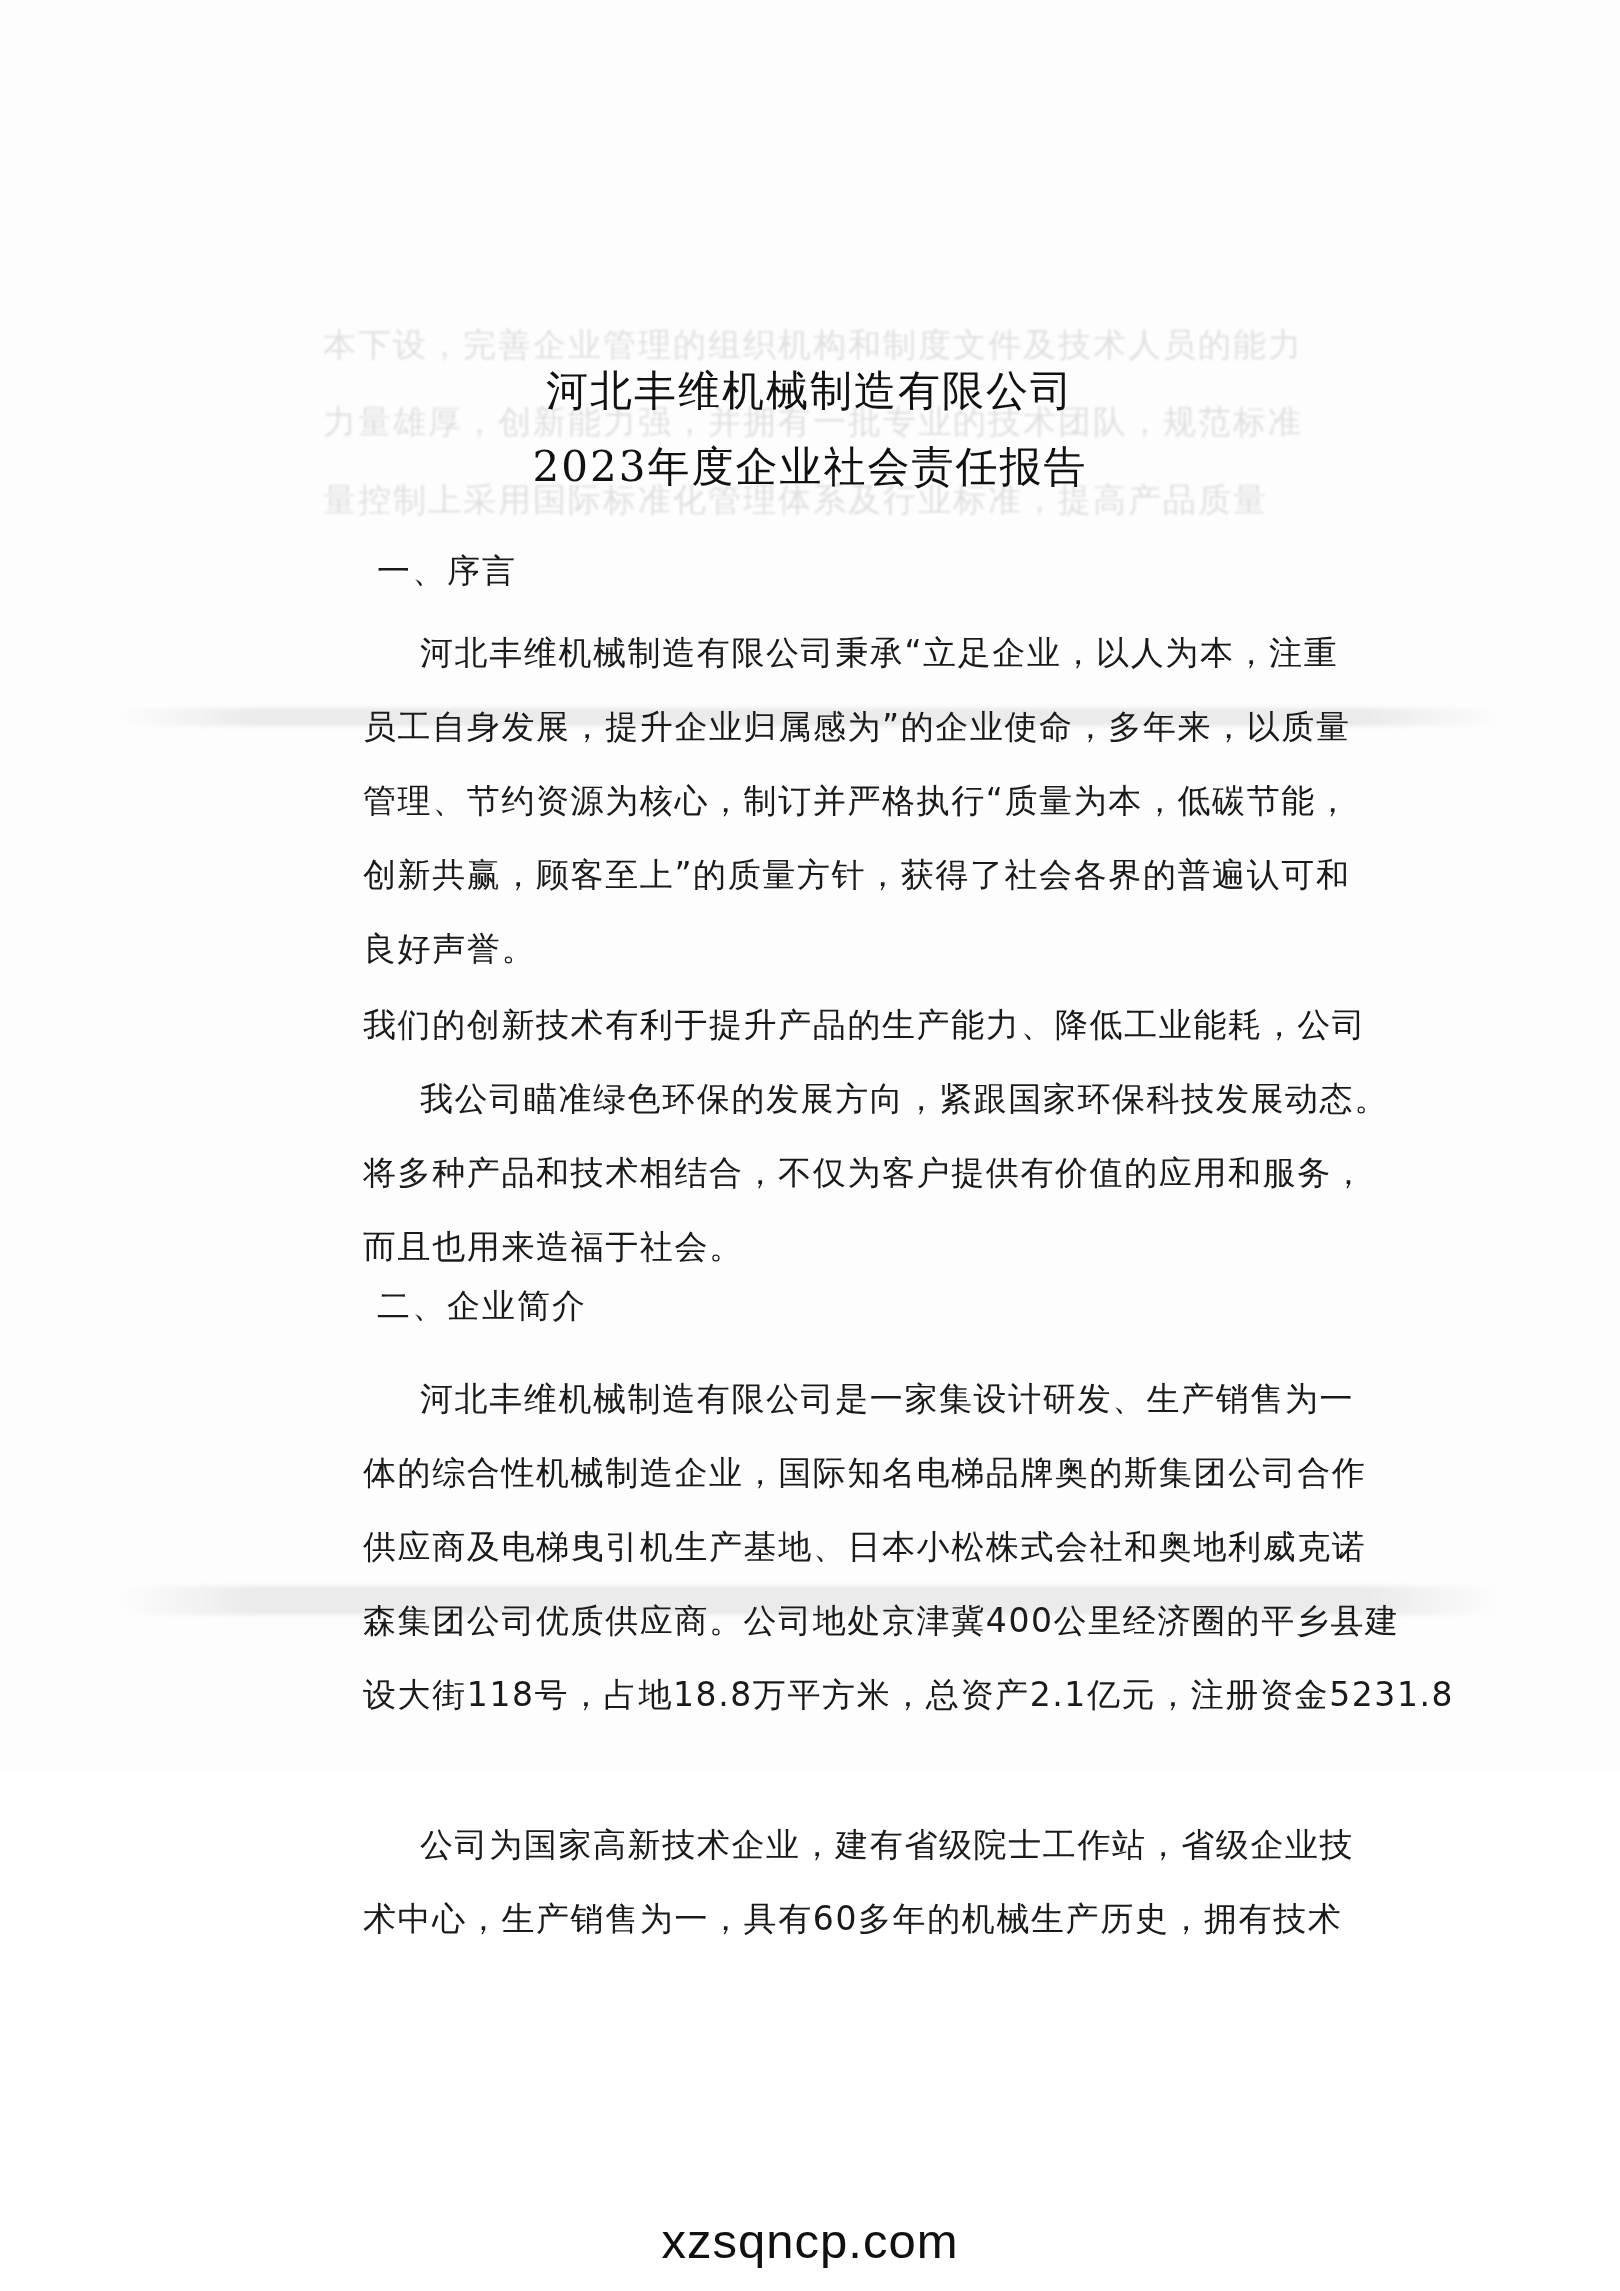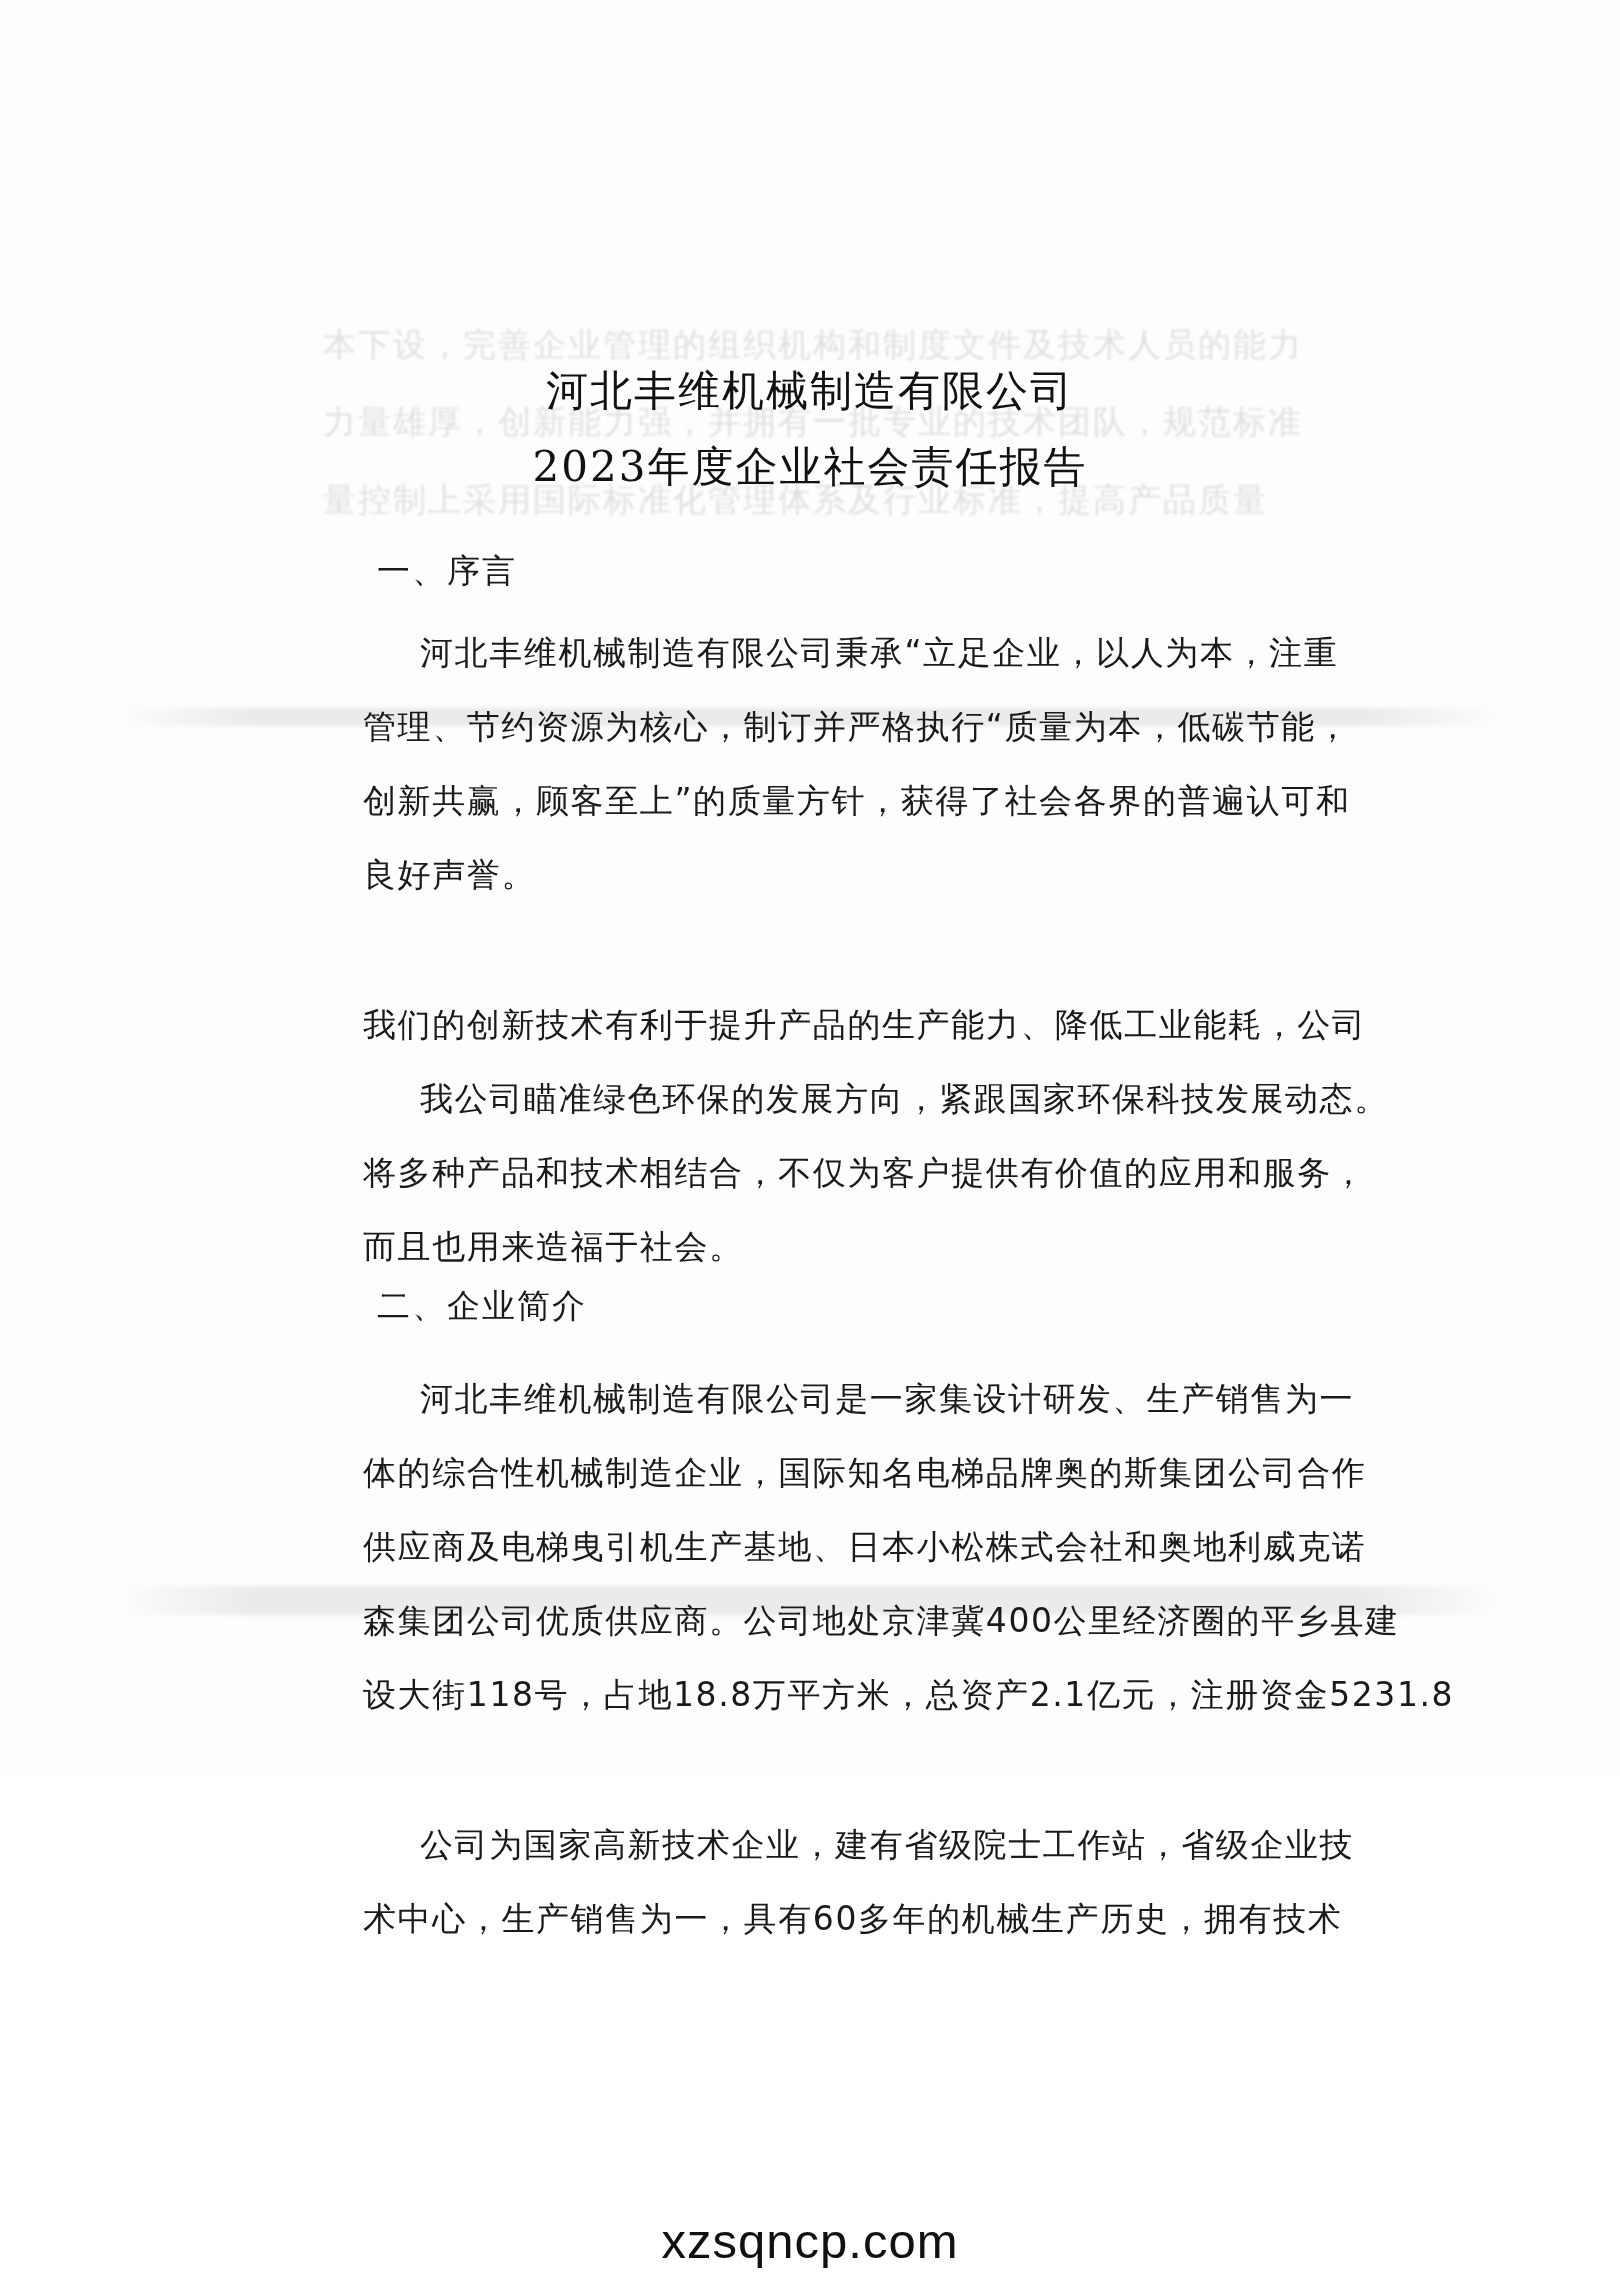--- a/index.html
+++ b/index.html
@@ -58,20 +58,21 @@
   <div class="ghost" style="top:400px">力量雄厚，创新能力强，并拥有一批专业的技术团队，规范标准</div>
   <div class="ghost" style="top:478px">量控制上采用国际标准化管理体系及行业标准，提高产品质量</div>
 
   <div class="title" style="top:363px">河北丰维机械制造有限公司</div>
   <div class="title" style="top:439px">2023年度企业社会责任报告</div>
 
   <div class="heading" style="top:549px">一、序言</div>
 
   <div class="para" style="top:616px">
     <span class="line first">河北丰维机械制造有限公司秉承“立足企业，以人为本，注重</span>
+    <span class="line">员工自身发展，提升企业归属感为”的企业使命，多年来，以质量</span>
     <span class="line">管理、节约资源为核心，制订并严格执行“质量为本，低碳节能，</span>
     <span class="line">创新共赢，顾客至上”的质量方针，获得了社会各界的普遍认可和</span>
     <span class="line">良好声誉。</span>
   </div>
 
   <div class="para" style="top:988px">
     <span class="line">我们的创新技术有利于提升产品的生产能力、降低工业能耗，公司</span>
     <span class="line first">我公司瞄准绿色环保的发展方向，紧跟国家环保科技发展动态。</span>
     <span class="line">将多种产品和技术相结合，不仅为客户提供有价值的应用和服务，</span>
     <span class="line">而且也用来造福于社会。</span>

